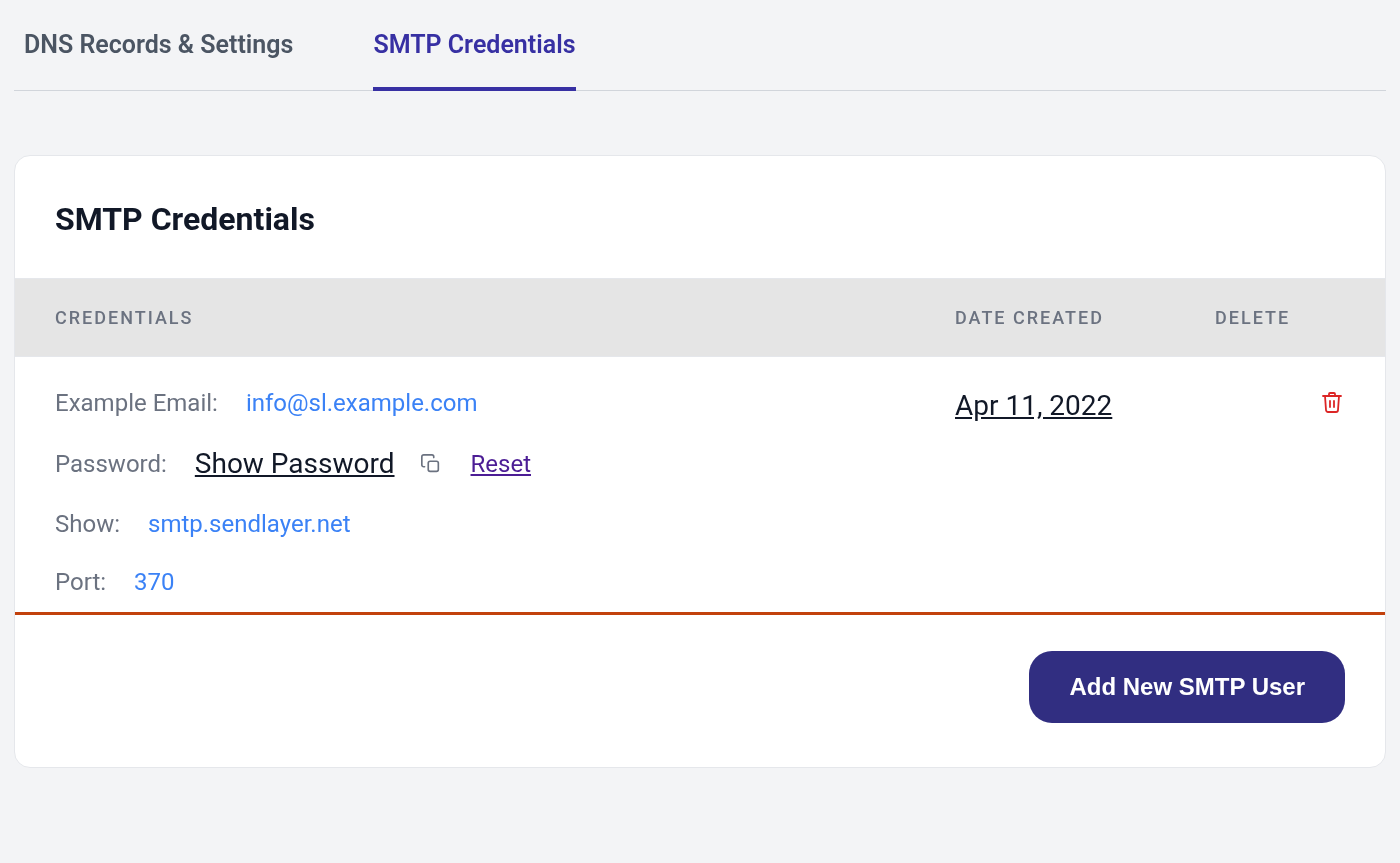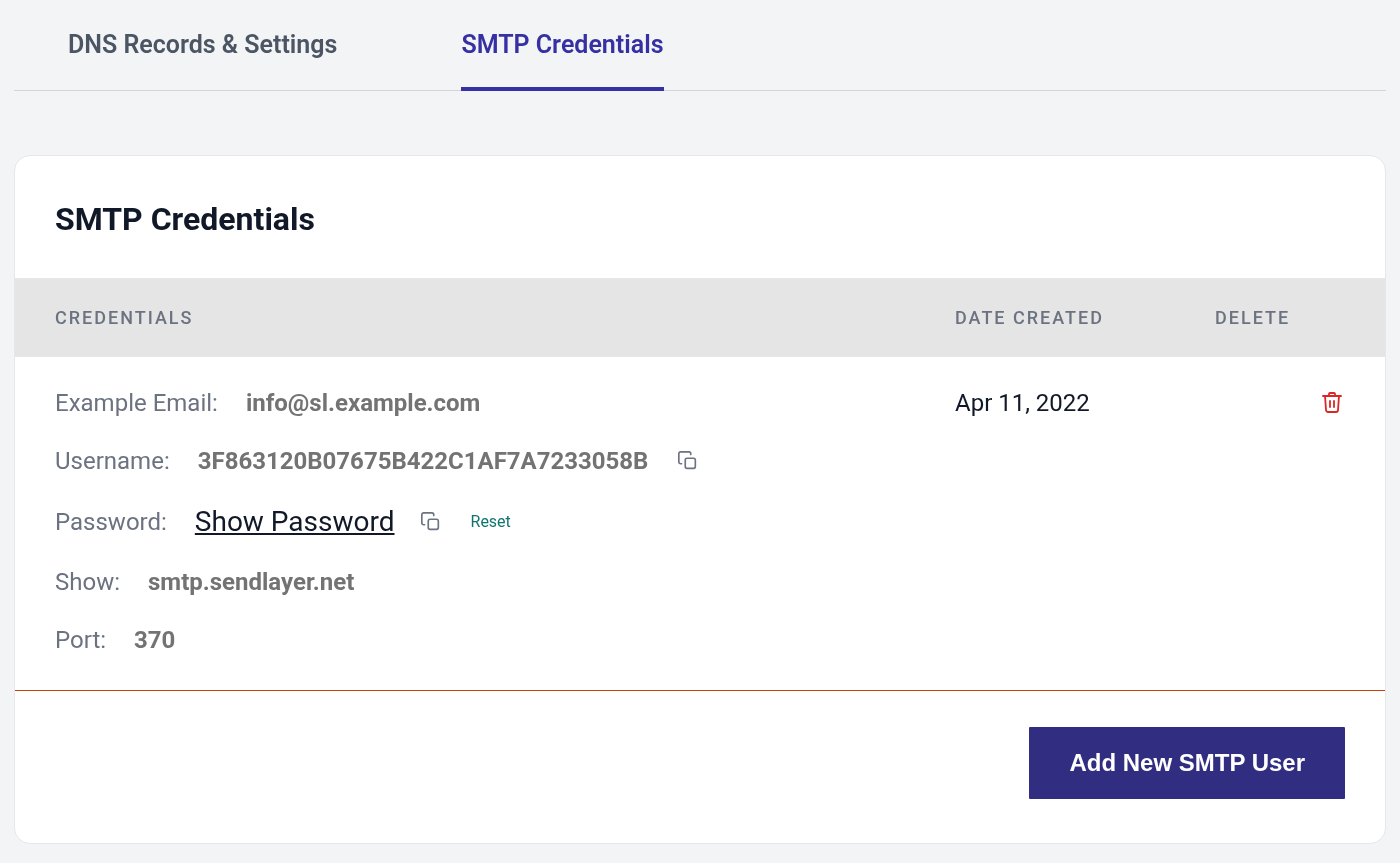--- a/index.html
+++ b/index.html
@@ -21,21 +21,20 @@
     padding: 0 10px;
   }
   .tab {
     font-size: 25px;
     font-weight: 600;
     color: #4b5563;
     padding: 30px 0 28px 0;
     cursor: pointer;
     border-bottom: 4px solid transparent;
     margin-bottom: -1px;
-    margin-left: 44px;
   }
   .tab.active {
     color: #3730a3;
     border-bottom: 4px solid #3730a3;
   }
   .card {
     background: #fff;
     border: 1px solid #e5e7eb;
     border-radius: 16px;
     margin-top: 64px;
@@ -58,63 +57,65 @@
     font-size: 18px;
     font-weight: 500;
     letter-spacing: 2px;
     color: #6b7280;
   }
   .col-credentials { flex: 1; }
   .col-date { width: 260px; }
   .col-delete { width: 130px; }
   .table-row {
     display: flex;
-    padding: 32px 40px 36px 40px;
-    border-bottom: 1px solid #c2410c;
+    padding: 32px 40px 16px 40px;
+    border-bottom: 3px solid #c2410c;
   }
   .cred-block {
     flex: 1;
     display: flex;
     flex-direction: column;
     gap: 30px;
   }
   .cred-line {
     display: flex;
     align-items: center;
     font-size: 24px;
     gap: 28px;
   }
   .cred-label {
     color: #6b7280;
     font-weight: 400;
     min-width: 0;
   }
   .cred-value {
-    color: #737373;
-    font-weight: 700;
+    color: #3b82f6;
+    font-weight: 400;
   }
   .value-date {
-    font-size: 24px;
+    font-size: 28px;
     color: #111827;
     width: 260px;
+    text-decoration: underline;
   }
   .value-delete {
     width: 130px;
     text-align: right;
   }
   .show-password {
     color: #111827;
     text-decoration: underline;
     cursor: pointer;
     font-size: 28px;
   }
   .reset-link {
-    color: #0f766e;
-    cursor: pointer;
-    font-size: 16px;
+    color: #4c1d95;
+    text-decoration: underline;
+    cursor: pointer;
+    font-size: 24px;
   }
   .copy-icon {
     display: inline-flex;
     align-items: center;
     justify-content: center;
     width: 24px;
     height: 24px;
     cursor: pointer;
     color: #6b7280;
   }
@@ -129,21 +130,21 @@
   }
   .card-footer {
     display: flex;
     justify-content: flex-end;
     padding: 36px 40px 44px 40px;
   }
   .add-btn {
     background: #312e81;
     color: #fff;
     border: none;
-    border-radius: 1px;
+    border-radius: 23px;
     font-size: 24px;
     font-weight: 600;
     padding: 22px 40px;
     cursor: pointer;
   }
   svg { display: block; }
 </style>
 </head>
 <body>
 
@@ -162,30 +163,20 @@
       <div class="col-credentials">CREDENTIALS</div>
       <div class="col-date">DATE CREATED</div>
       <div class="col-delete">DELETE</div>
     </div>
 
     <div class="table-row">
       <div class="cred-block">
         <div class="cred-line">
           <span class="cred-label">Example Email:</span>
           <span class="cred-value">info@sl.example.com</span>
-        </div>
-        <div class="cred-line">
-          <span class="cred-label">Username:</span>
-          <span class="cred-value">3F863120B07675B422C1AF7A7233058B</span>
-          <span class="copy-icon">
-            <svg width="22" height="22" viewBox="0 0 24 24" fill="none" stroke="currentColor" stroke-width="1.8" stroke-linecap="round" stroke-linejoin="round">
-              <rect x="9" y="9" width="11" height="11" rx="2"></rect>
-              <path d="M5 15H4a2 2 0 0 1-2-2V4a2 2 0 0 1 2-2h9a2 2 0 0 1 2 2v1"></path>
-            </svg>
-          </span>
         </div>
         <div class="cred-line">
           <span class="cred-label">Password:</span>
           <span class="show-password">Show Password</span>
           <span class="copy-icon" style="margin-left:-4px;">
             <svg width="22" height="22" viewBox="0 0 24 24" fill="none" stroke="currentColor" stroke-width="1.8" stroke-linecap="round" stroke-linejoin="round">
               <rect x="9" y="9" width="11" height="11" rx="2"></rect>
               <path d="M5 15H4a2 2 0 0 1-2-2V4a2 2 0 0 1 2-2h9a2 2 0 0 1 2 2v1"></path>
             </svg>
           </span>

